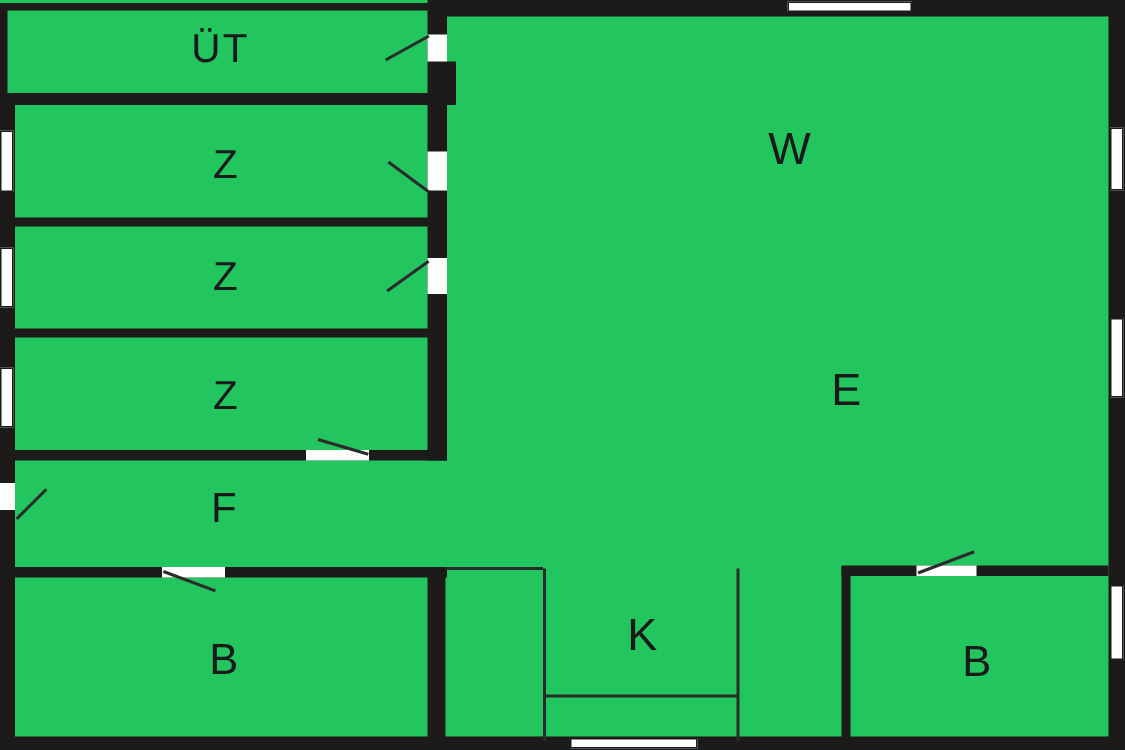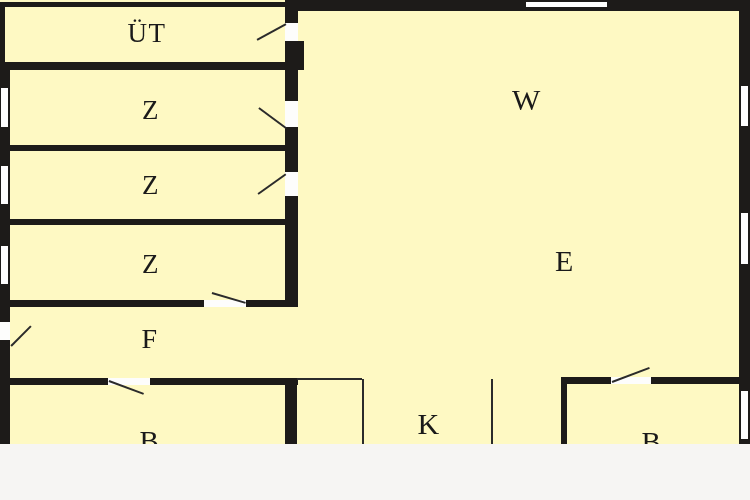--- a/index.html
+++ b/index.html
@@ -1,17 +1,17 @@
 <!DOCTYPE html>
 <html><head>
 <meta charset="utf-8">
 <style>
   html,body{margin:0;padding:0;background:#f6f5f3;}
-  #stage{position:relative;width:750px;height:444px;background:#fef9c3;overflow:hidden;
-         font-family:Liberation Serif, serif;}
+  #stage{position:relative;width:750px;height:500px;background:#22c55e;overflow:hidden;
+         font-family:Liberation Sans, sans-serif;}
   .wall{position:absolute;background:#1d1b19;}
   .win{position:absolute;background:#fefefe;border:1px solid #1d1b19;box-sizing:border-box;}
   .gap{position:absolute;background:#fdfdfc;}
   .thin{position:absolute;background:#2b2b2b;}
   .swing{position:absolute;height:1.7px;background:#2b2b2b;transform-origin:0 50%;}
   .room-label{position:absolute;color:#1a1a1a;transform:translate(-50%,-50%);
               letter-spacing:1.5px;font-weight:400;white-space:nowrap;}
 </style>
 </head>
 <body>

